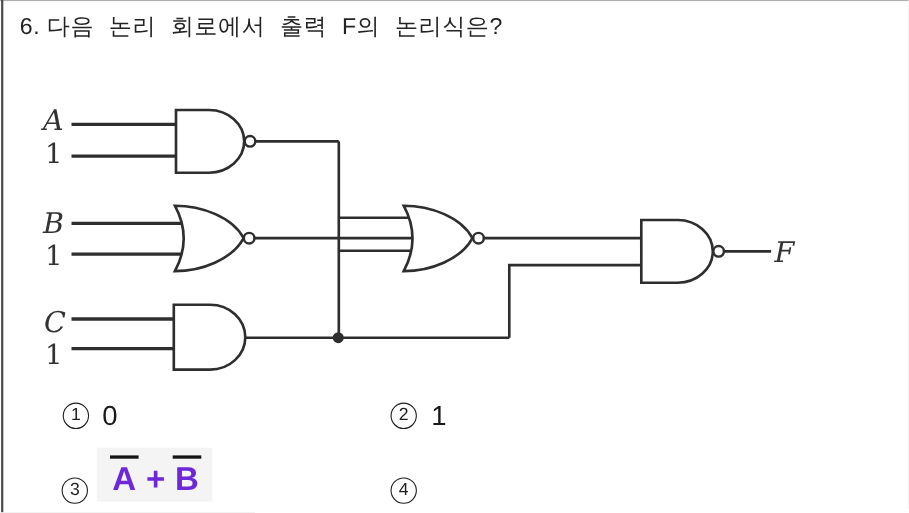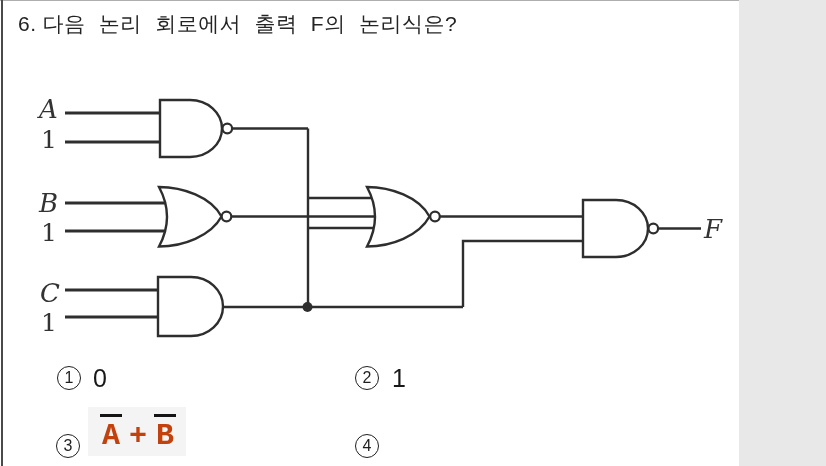--- a/index.html
+++ b/index.html
@@ -1,39 +1,39 @@
 <!DOCTYPE html>
 <html><head>
 <meta charset="utf-8">
 <style>
   html,body{margin:0;padding:0;background:#e8e8e8;}
   .page{
-    position:relative;width:739px;height:466px;background:#ffffff;
+    position:relative;width:826px;height:466px;background:#ffffff;
     font-family:"Liberation Sans","DejaVu Sans",sans-serif;overflow:hidden;
   }
   .top-border{position:absolute;left:0;top:0;width:826px;height:1px;background:#aeaeae;}
   .left-border{position:absolute;left:1px;top:0;width:2px;height:466px;background:#4a4a4a;}
   .title{
     position:absolute;left:18px;top:10px;font-size:21px;color:#232323;
     word-spacing:7px;letter-spacing:0.5px;white-space:nowrap;
   }
   .title .qnum{margin-right:6px;}
   .circuit-svg{position:absolute;left:0;top:0;}
   .gate-label{font-family:"DejaVu Serif","Liberation Serif",serif;}
   .opt-circle{
     position:absolute;width:24px;height:24px;border:1.7px solid #1f1f1f;border-radius:50%;
     display:inline-flex;align-items:center;justify-content:center;
     font-size:16px;color:#1f1f1f;box-sizing:border-box;background:#fff;
   }
   .opt-label{position:absolute;font-size:25px;color:#181818;white-space:nowrap;}
   .opt-label.spaced{word-spacing:6px;}
   .formula{
     position:absolute;left:88px;top:407px;background:#f4f4f4;padding:7px 10px 5px 12px;
-    font-family:Liberation Mono, monospace;font-weight:bold;
-    font-size:30px;color:#c2410c;white-space:nowrap;line-height:1;
+    font-family:Liberation Sans, sans-serif;font-weight:bold;
+    font-size:30px;color:#6d28d9;white-space:nowrap;line-height:1;
   }
   .formula .ov{border-top:3px solid #141414;padding:4px 2px 0 2px;display:inline-block;}
   .formula .plus{margin:0 7px;display:inline-block;}
 </style>
 </head>
 <body>
 
 <div class="page">
   <div class="top-border"></div>
   <div class="left-border"></div>

